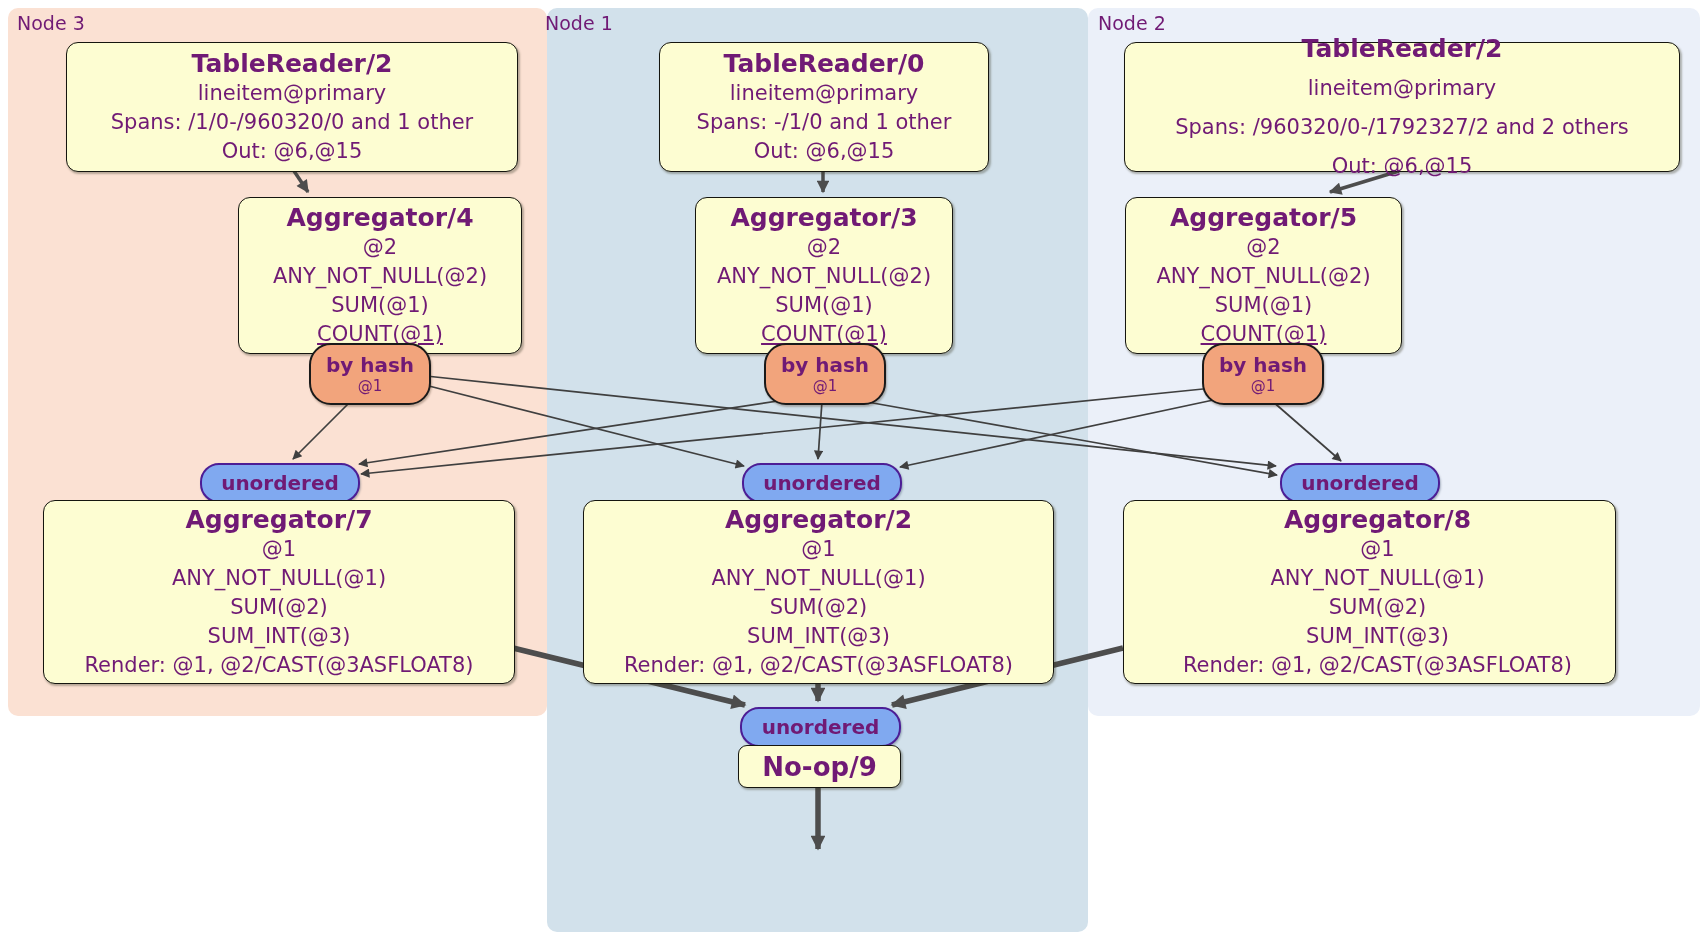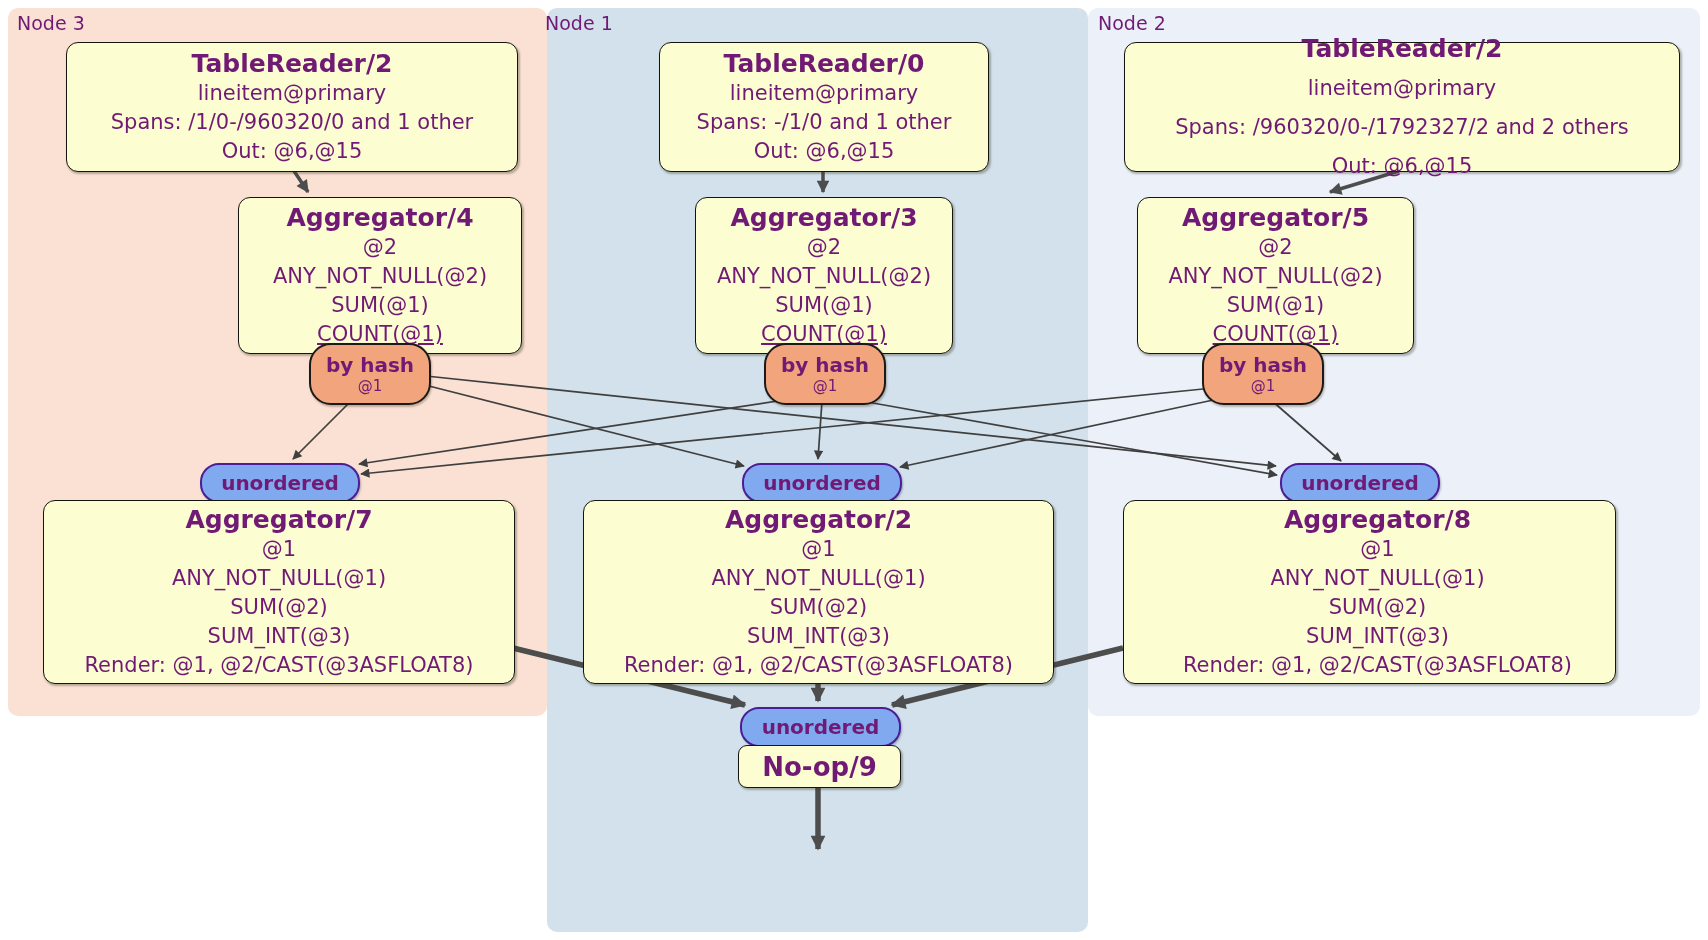--- a/index.html
+++ b/index.html
@@ -26,21 +26,21 @@
   .pbox .title{font-weight:bold;font-size:25px;line-height:31px;white-space:nowrap;}
   .pbox .bline{font-size:21px;line-height:29px;white-space:nowrap;}
   .pbox .u{text-decoration:underline;}
   .pbox.mini .title{font-size:26px;line-height:30px;}
 
   #box-tr1{left:66px;top:42px;width:450px;height:128px;}
   #box-tr0{left:659px;top:42px;width:328px;height:128px;}
   #box-tr2{left:1124px;top:42px;width:554px;height:128px;gap:10px;}
   #box-agg4{left:238px;top:197px;width:282px;height:155px;}
   #box-agg3{left:695px;top:197px;width:256px;height:155px;}
-  #box-agg5{left:1125px;top:197px;width:275px;height:155px;margin-left:12px;}
+  #box-agg5{left:1125px;top:197px;width:275px;height:155px;}
   #box-agg7{left:43px;top:500px;width:470px;height:182px;}
   #box-agg6{left:583px;top:500px;width:469px;height:182px;}
   #box-agg8{left:1123px;top:500px;width:475px;height:182px;padding-left:16px;}
   #box-noop{left:738px;top:745px;width:161px;height:41px;border-radius:9px;}
   #box-resp{left:730px;top:858px;width:178px;height:40px;}
 
   .router{
     position:absolute;width:118px;height:58px;background:#f2a47c;border:2px solid #1a1a1a;
     border-radius:22px;display:flex;flex-direction:column;align-items:center;justify-content:center;
     text-align:center;box-shadow:1px 1.5px 2px rgba(60,40,20,0.3);

